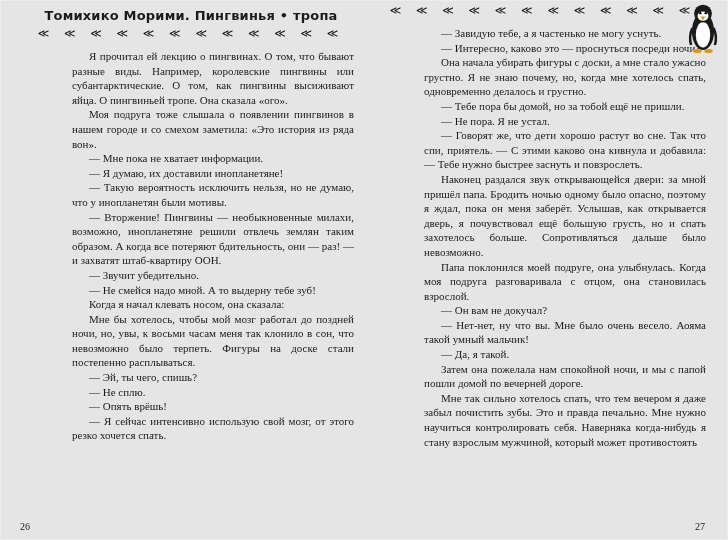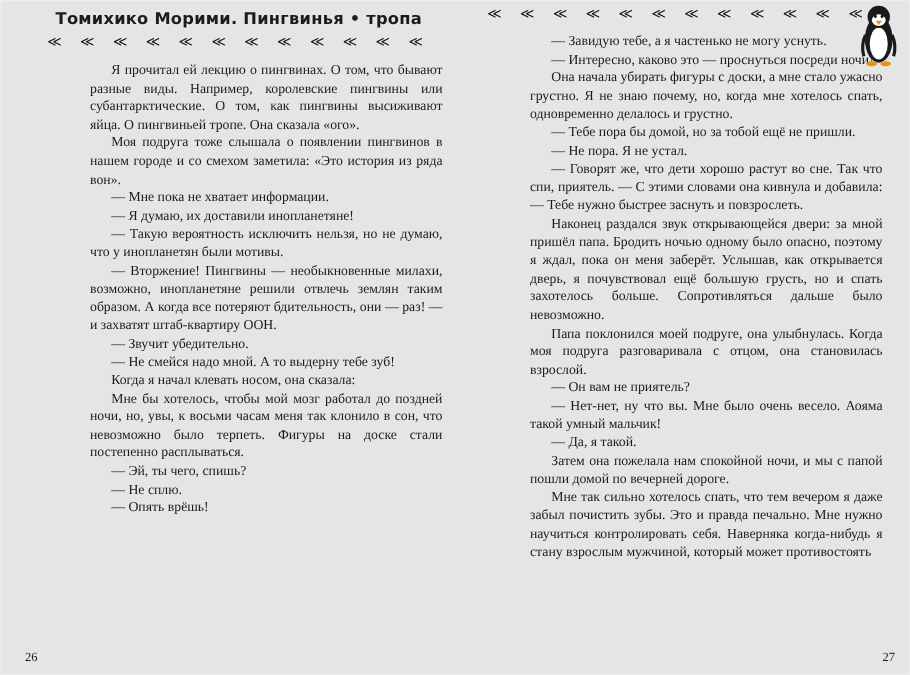--- a/index.html
+++ b/index.html
@@ -43,21 +43,21 @@
   }
   .body-text p { margin:0; text-indent:17px; }
 
   .page-number {
     position:absolute;
     bottom:8px;
     font-size:10px;
     color:#1b1b1b;
   }
   .pn-left  { left:20px; }
-  .pn-right { right:12px; }
+  .pn-right { right:23px; }
 
   .penguin {
     position:absolute;
     top:2px; right:8px;
     width:34px; height:52px;
   }
 </style>
 </head>
 <body>
 
@@ -73,35 +73,36 @@
         <p>— Я думаю, их доставили инопланетяне!</p>
         <p>— Такую вероятность исключить нельзя, но не думаю, что у инопланетян были мотивы.</p>
         <p>— Вторжение! Пингвины — необыкновенные милахи, возможно, инопланетяне решили отвлечь землян таким образом. А когда все потеряют бдительность, они — раз! — и захватят штаб-квартиру ООН.</p>
         <p>— Звучит убедительно.</p>
         <p>— Не смейся надо мной. А то выдерну тебе зуб!</p>
         <p>Когда я начал клевать носом, она сказала:</p>
         <p>Мне бы хотелось, чтобы мой мозг работал до поздней ночи, но, увы, к восьми часам меня так клонило в сон, что невозможно было терпеть. Фигуры на доске стали постепенно расплываться.</p>
         <p>— Эй, ты чего, спишь?</p>
         <p>— Не сплю.</p>
         <p>— Опять врёшь!</p>
+        <p>— Я сейчас интенсивно использую свой мозг, от этого резко хочется спать.</p>
       </div>
   </div>
 
   <div class="page page-right">
     <div class="footprints">≪ ≪ ≪ ≪ ≪ ≪ ≪ ≪ ≪ ≪ ≪ ≪</div>
     <div class="body-text">
         <p>— Завидую тебе, а я частенько не могу уснуть.</p>
         <p>— Интересно, каково это — проснуться посреди ночи?</p>
         <p>Она начала убирать фигуры с доски, а мне стало ужасно грустно. Я не знаю почему, но, когда мне хотелось спать, одновременно делалось и грустно.</p>
         <p>— Тебе пора бы домой, но за тобой ещё не пришли.</p>
         <p>— Не пора. Я не устал.</p>
-        <p>— Говорят же, что дети хорошо растут во сне. Так что спи, приятель. — С этими словами она кивнула и добавила: — Тебе нужно быстрее заснуть и повзрослеть.</p>
+        <p>— Говорят же, что дети хорошо растут во сне. Так что спи, приятель. — С этими каково она кивнула и добавила: — Тебе нужно быстрее заснуть и повзрослеть.</p>
         <p>Наконец раздался звук открывающейся двери: за мной пришёл папа. Бродить ночью одному было опасно, поэтому я ждал, пока он меня заберёт. Услышав, как открывается дверь, я почувствовал ещё большую грусть, но и спать захотелось больше. Сопротивляться дальше было невозможно.</p>
         <p>Папа поклонился моей подруге, она улыбнулась. Когда моя подруга разговаривала с отцом, она становилась взрослой.</p>
-        <p>— Он вам не приятель?</p>
+        <p>— Он вам не докучал?</p>
         <p>— Нет-нет, ну что вы. Мне было очень весело. Аояма такой умный мальчик!</p>
         <p>— Да, я такой.</p>
         <p>Затем она пожелала нам спокойной ночи, и мы с папой пошли домой по вечерней дороге.</p>
         <p>Мне так сильно хотелось спать, что тем вечером я даже забыл почистить зубы. Это и правда печально. Мне нужно научиться контролировать себя. Наверняка когда-нибудь я стану взрослым мужчиной, который может противостоять</p>
       </div>
   </div>
 
   <div class="page-number pn-left">26</div>
   <div class="page-number pn-right">27</div>
 

